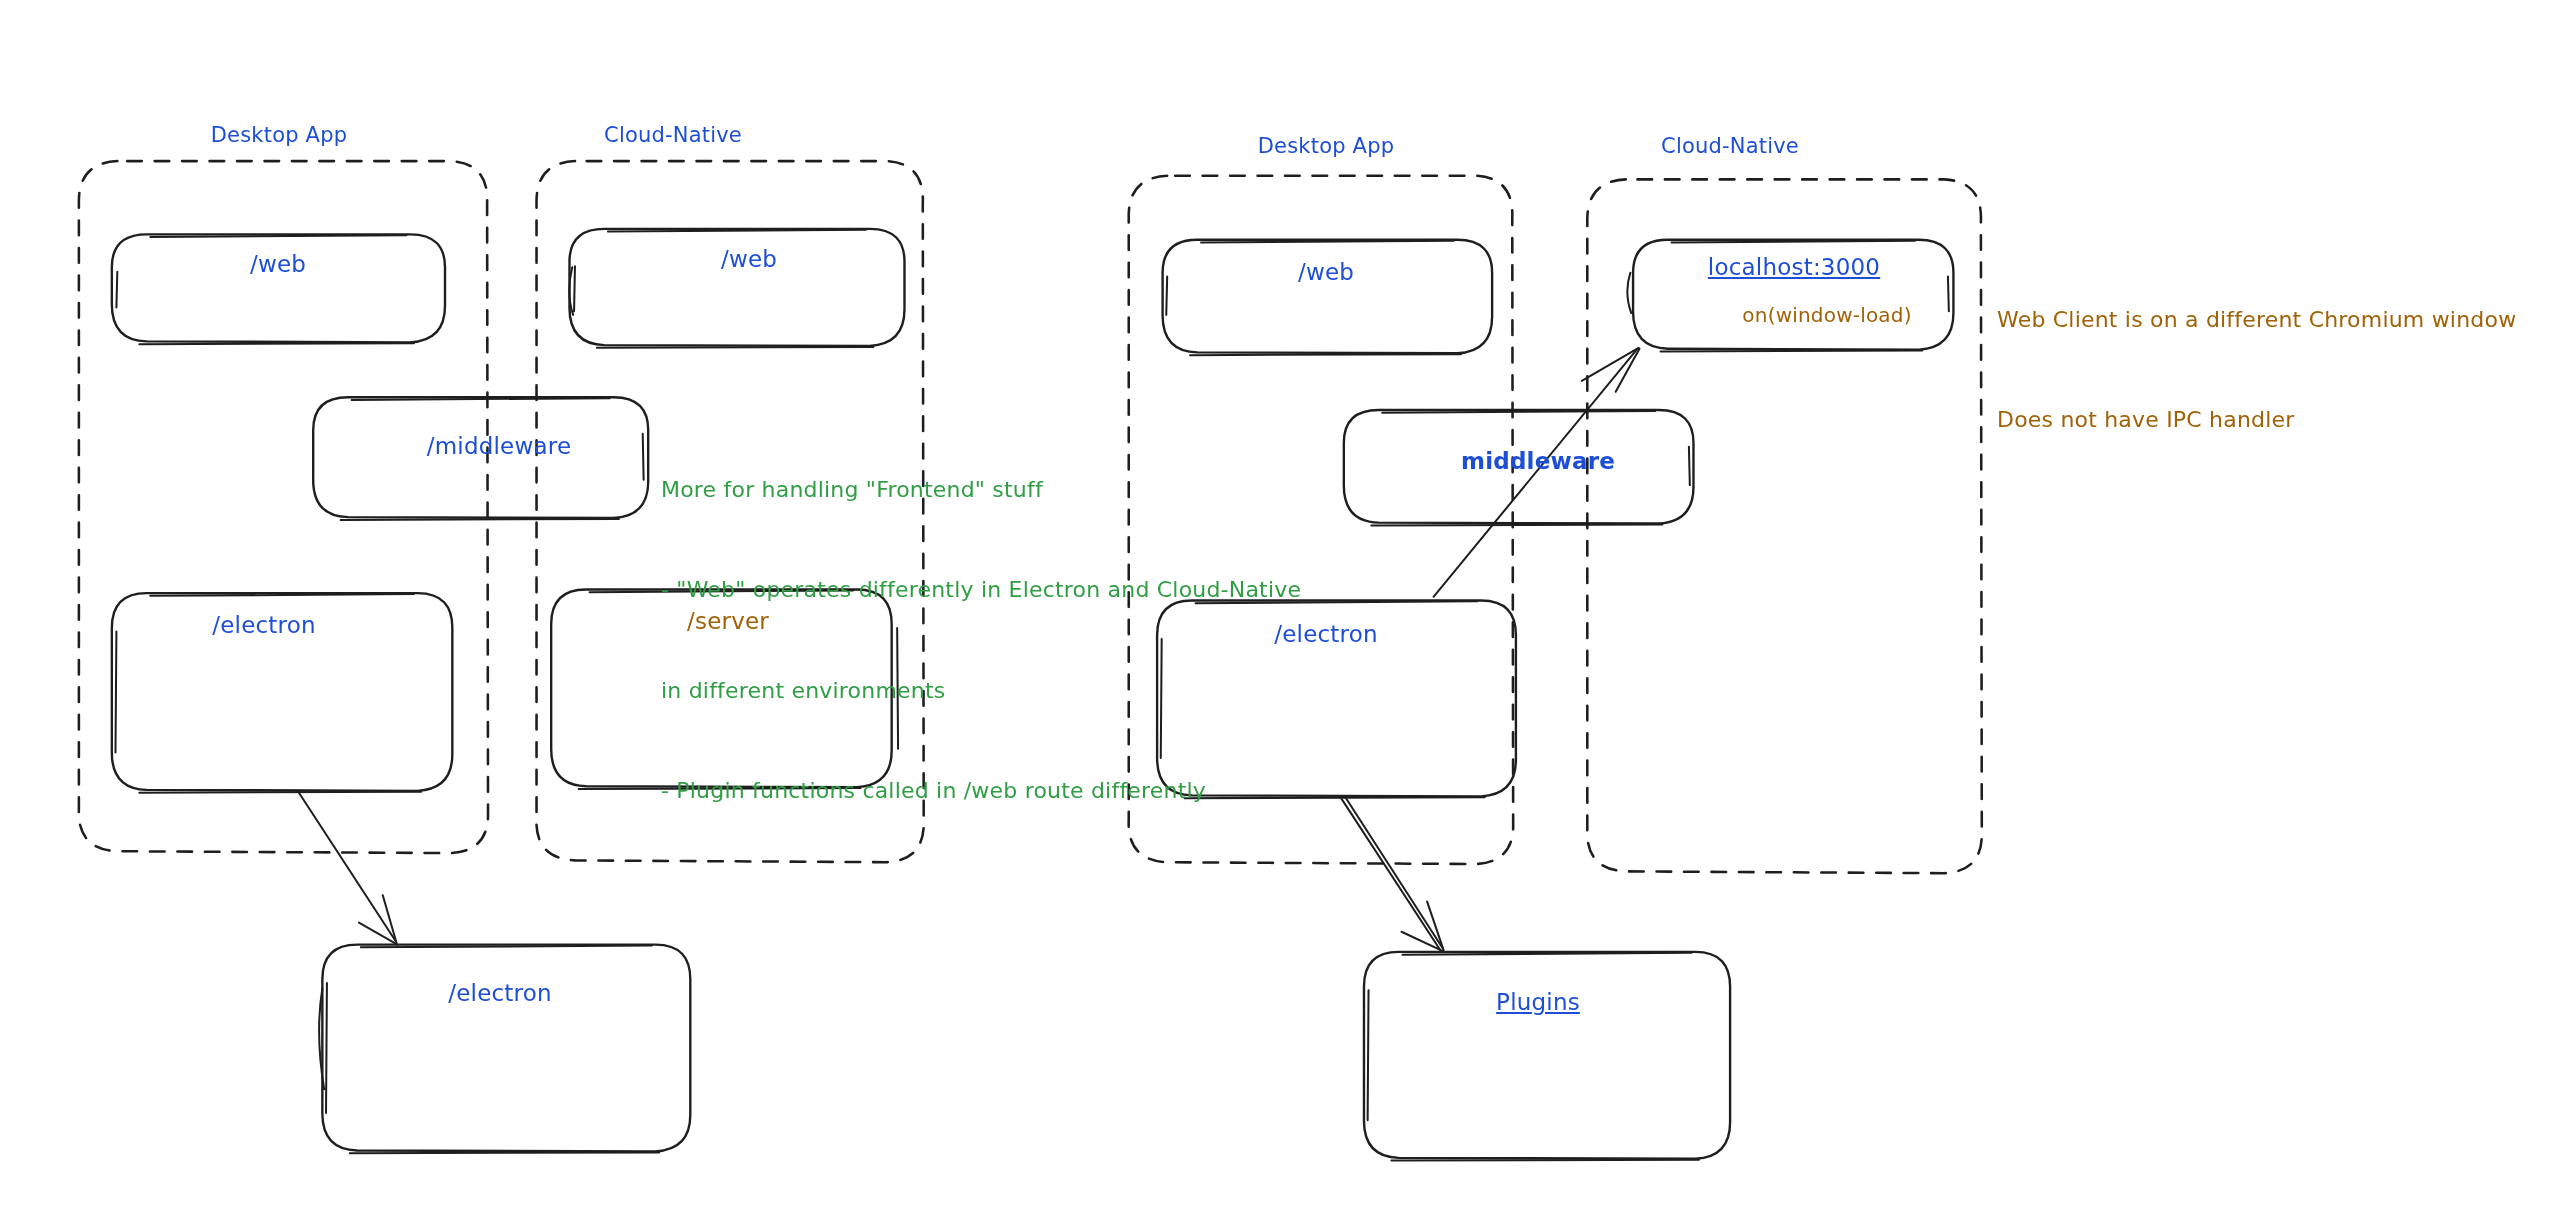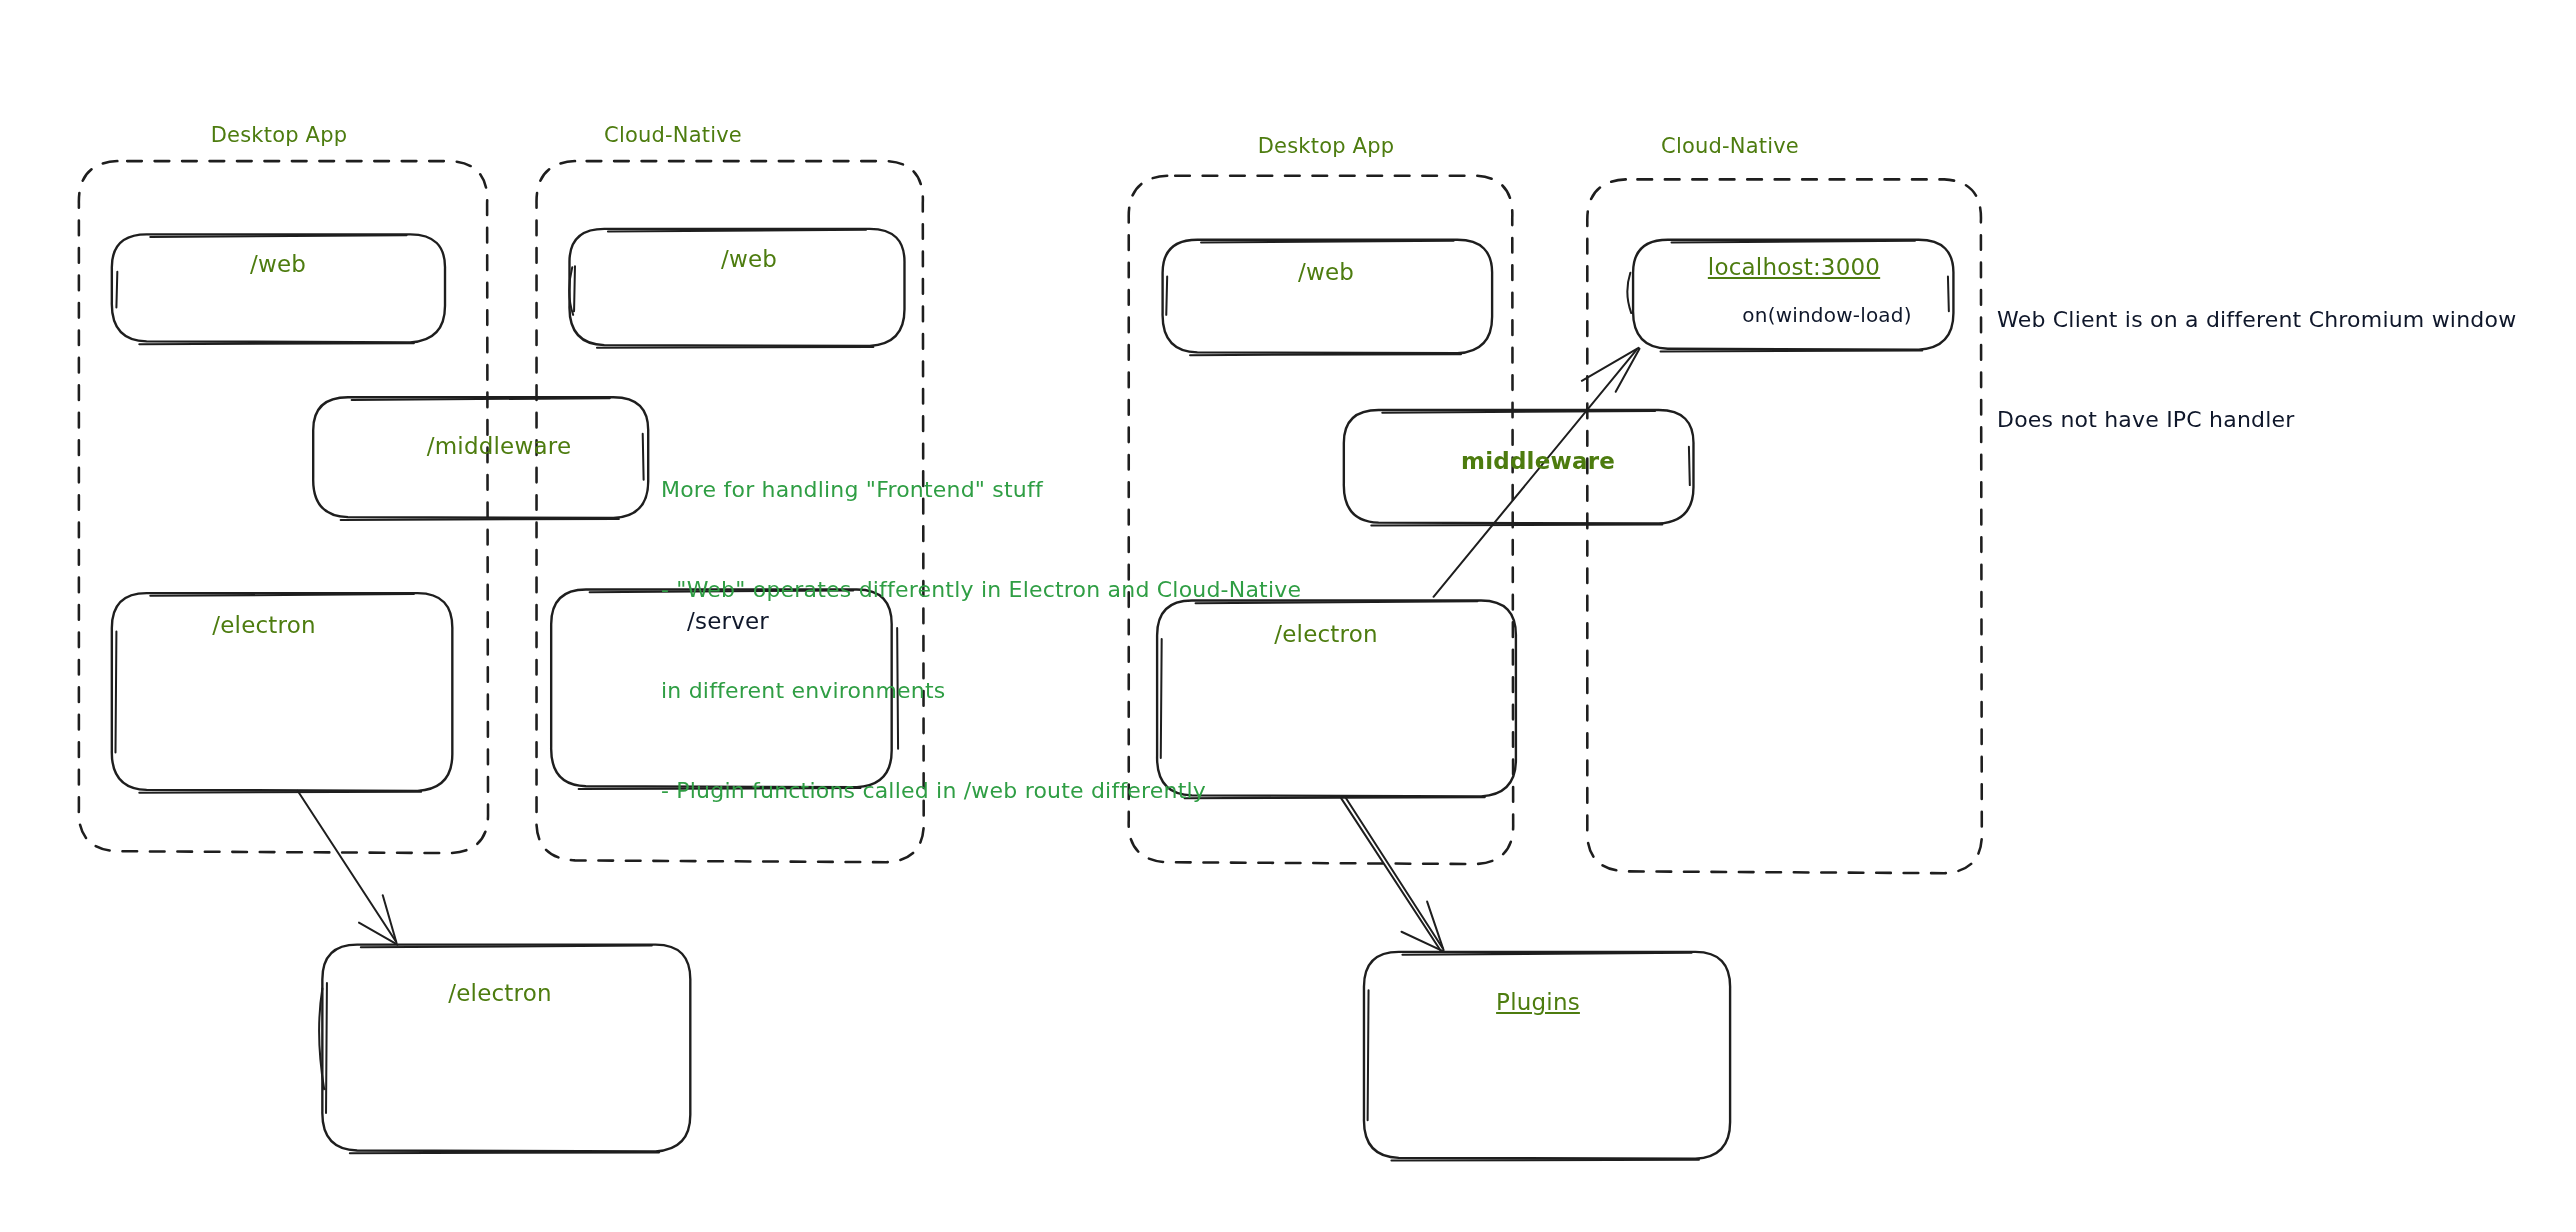--- a/index.html
+++ b/index.html
@@ -45,21 +45,21 @@
     fill: none;
     stroke: #1e1e1e;
     stroke-width: 2.8;
     stroke-linecap: round;
     stroke-linejoin: round;
     stroke-dasharray: 16 14;
   }
   .txt {
     position: absolute;
     font-family: "DejaVu Sans", sans-serif;
-    color: #4d7c0f;
+    color: #1d4ed8;
     white-space: pre;
     line-height: 1.38;
     letter-spacing: 0.2px;
   }
   .group-title {
     font-size: 21px;
     text-align: center;
     transform: translateX(-50%);
   }
   .box-label {
@@ -67,21 +67,21 @@
     text-align: center;
     transform: translateX(-50%);
   }
   .box-label.sub {
     font-size: 20px;
   }
   .green {
     color: #2f9e44;
   }
   .red {
-    color: #0f172a;
+    color: #a16207;
   }
   .note {
     font-size: 22px;
     line-height: 1.52;
   }
 </style>
 </head>
 <body>
 
 <div id="canvas">

